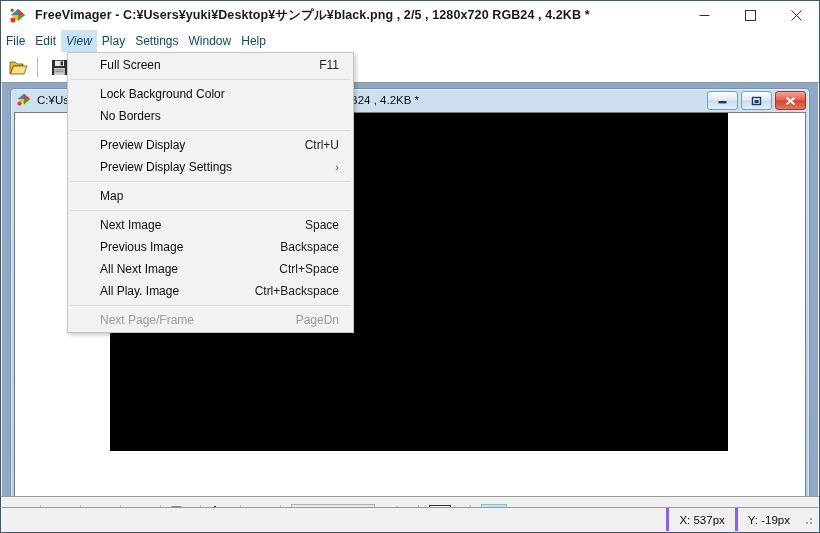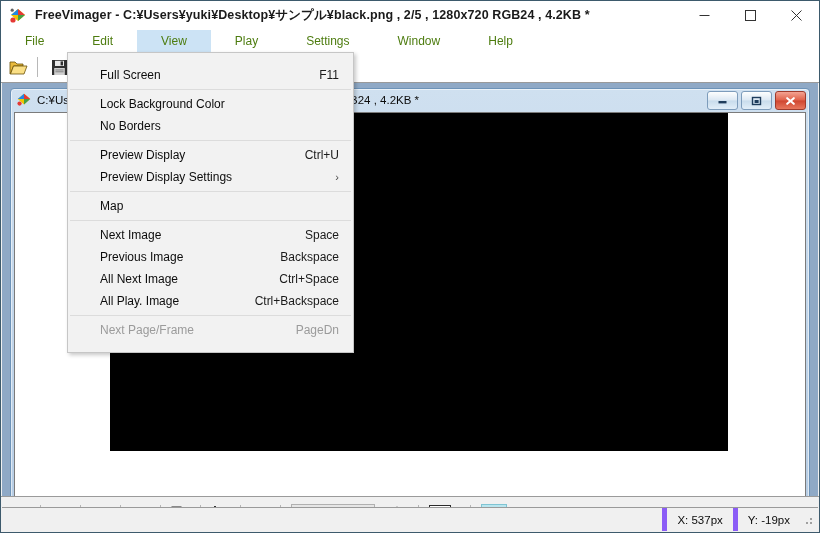--- a/index.html
+++ b/index.html
@@ -66,28 +66,29 @@
     position: absolute;
     left: 0; top: 29px;
     width: 818px;
     height: 22px;
     background: #ffffff;
     display: flex;
     align-items: stretch;
     font-size: 12px;
   }
   .menu-item {
-    padding: 0 24px;
-    display: flex;
-    align-items: center;
-    color: #4d7c0f;
+    padding: 0 5px;
+    display: flex;
+    align-items: center;
+    color: #0c4a6e;
     white-space: nowrap;
   }
   .menu-item.active {
     background: #cce3f5;
+    font-style: italic;
   }
 
   
   .toolbar-top {
     position: absolute;
     left: 0; top: 51px;
     width: 818px;
     height: 31px;
     background: #ffffff;
     border-bottom: 1px solid #9a9a9a;
@@ -291,21 +292,21 @@
     background: #f0f0f0;
     border-top: 1px solid #9a9a9a;
     box-sizing: border-box;
     display: flex;
     align-items: center;
     justify-content: flex-end;
     font-size: 11.5px;
     color: #0b0b0b;
   }
   .status-cell {
-    border-left: 5px solid #8b5cf6;
+    border-left: 3px solid #8b5cf6;
     height: 100%;
     display: flex;
     align-items: center;
     padding: 0 10px;
     box-sizing: border-box;
   }
   .grip {
     width: 16px; height: 16px;
     margin-right: 2px;
     position: relative;
@@ -313,21 +314,21 @@
 
   
   .dropdown {
     position: absolute;
     left: 66px;
     top: 51px;
     width: 287px;
     background: #f2f2f2;
     border: 1px solid #c6c6c6;
     box-shadow: 2px 2px 4px rgba(0,0,0,.22);
-    padding: 11px 0;
+    padding: 1px 0;
     box-sizing: border-box;
     z-index: 50;
   }
   .dd-item {
     height: 22px;
     display: flex;
     align-items: center;
     padding: 0 14px 0 32px;
     font-size: 12px;
     color: #0c0c0c;

